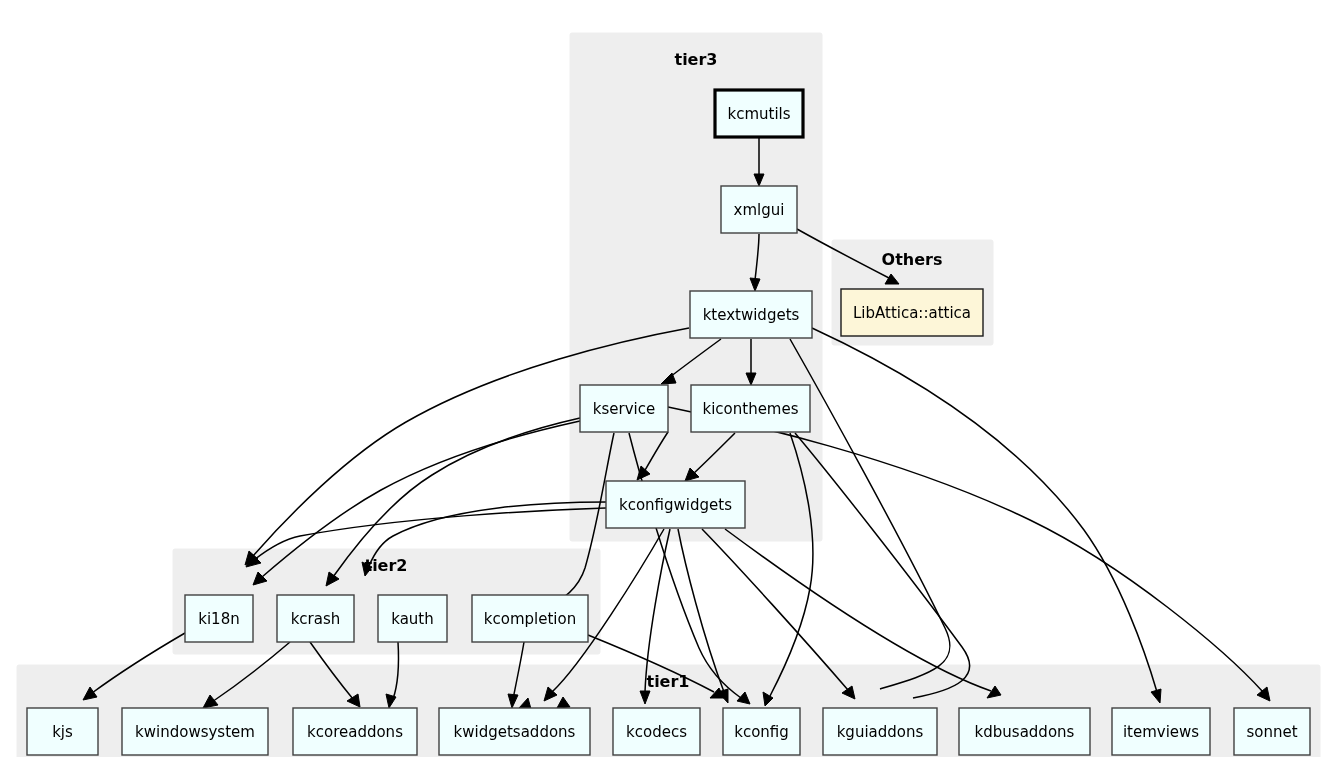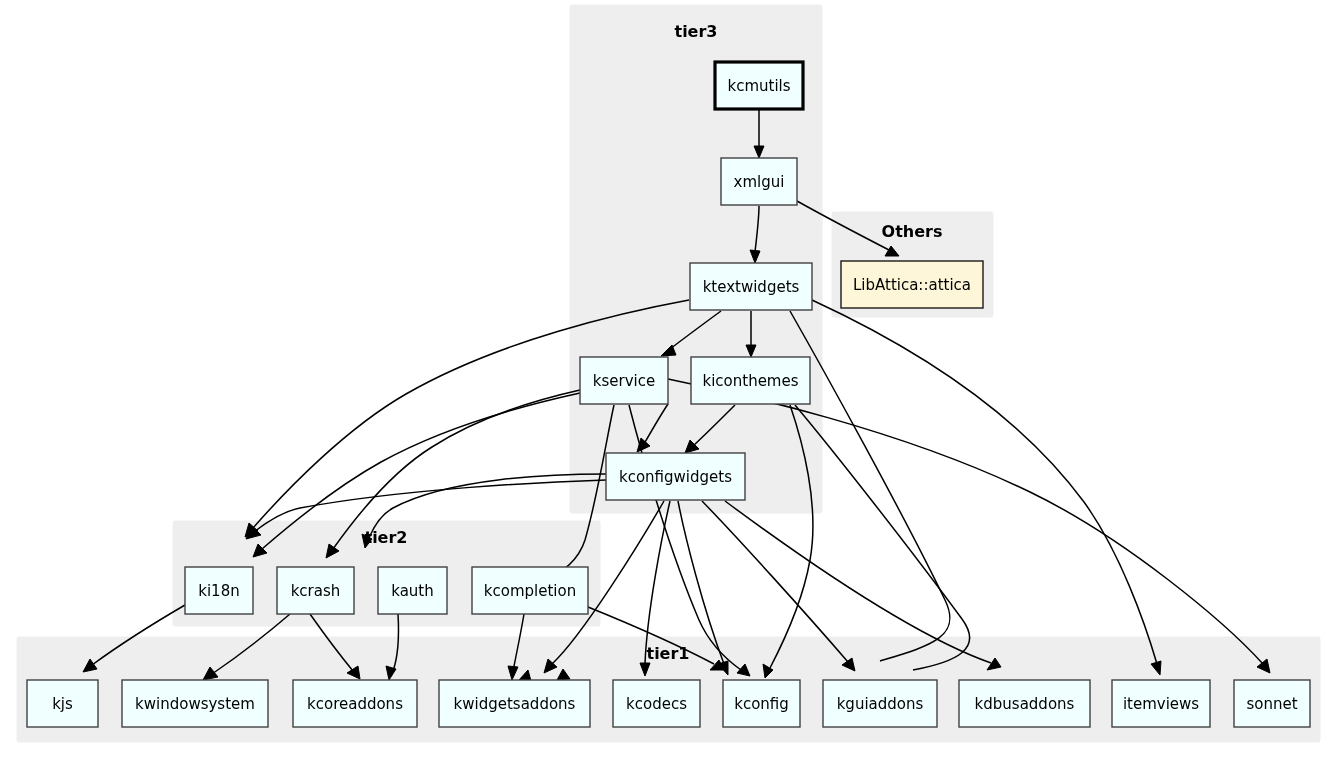--- a/index.html
+++ b/index.html
@@ -10,20 +10,21 @@
   body {
     width: 1336px;
     height: 757px;
     font-family: "DejaVu Sans", sans-serif;
     overflow: hidden;
   }
   #graph-root {
     position: relative;
     width: 1336px;
     height: 705px;
+    margin-top: 28px;
   }
   svg#diagram {
     display: block;
     width: 1336px;
     height: 757px;
   }
   .cluster-rect {
     fill: #eeeeee;
     stroke: #eeeeee;
     stroke-width: 1;

